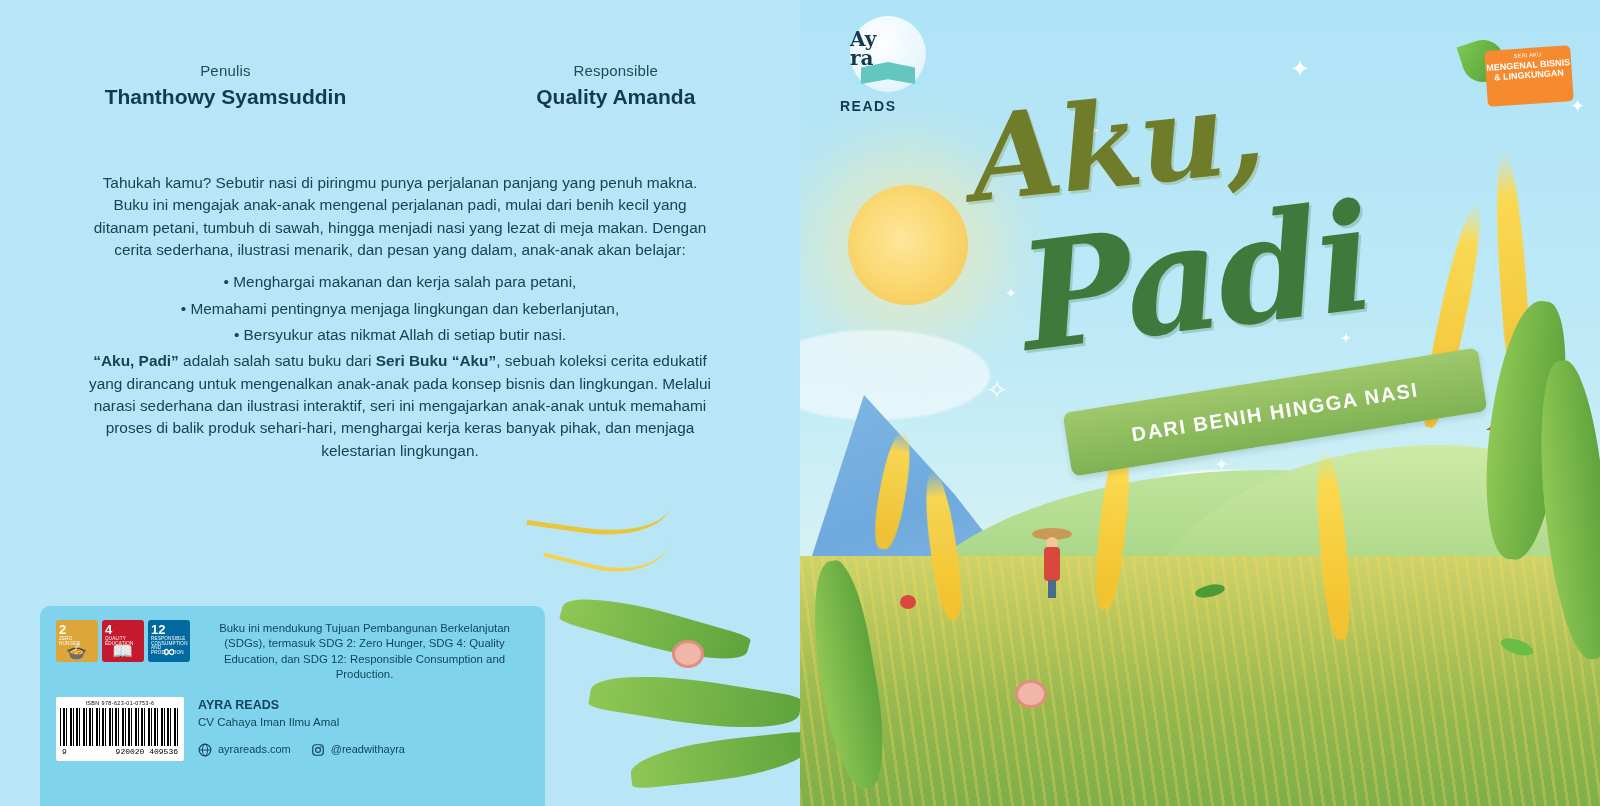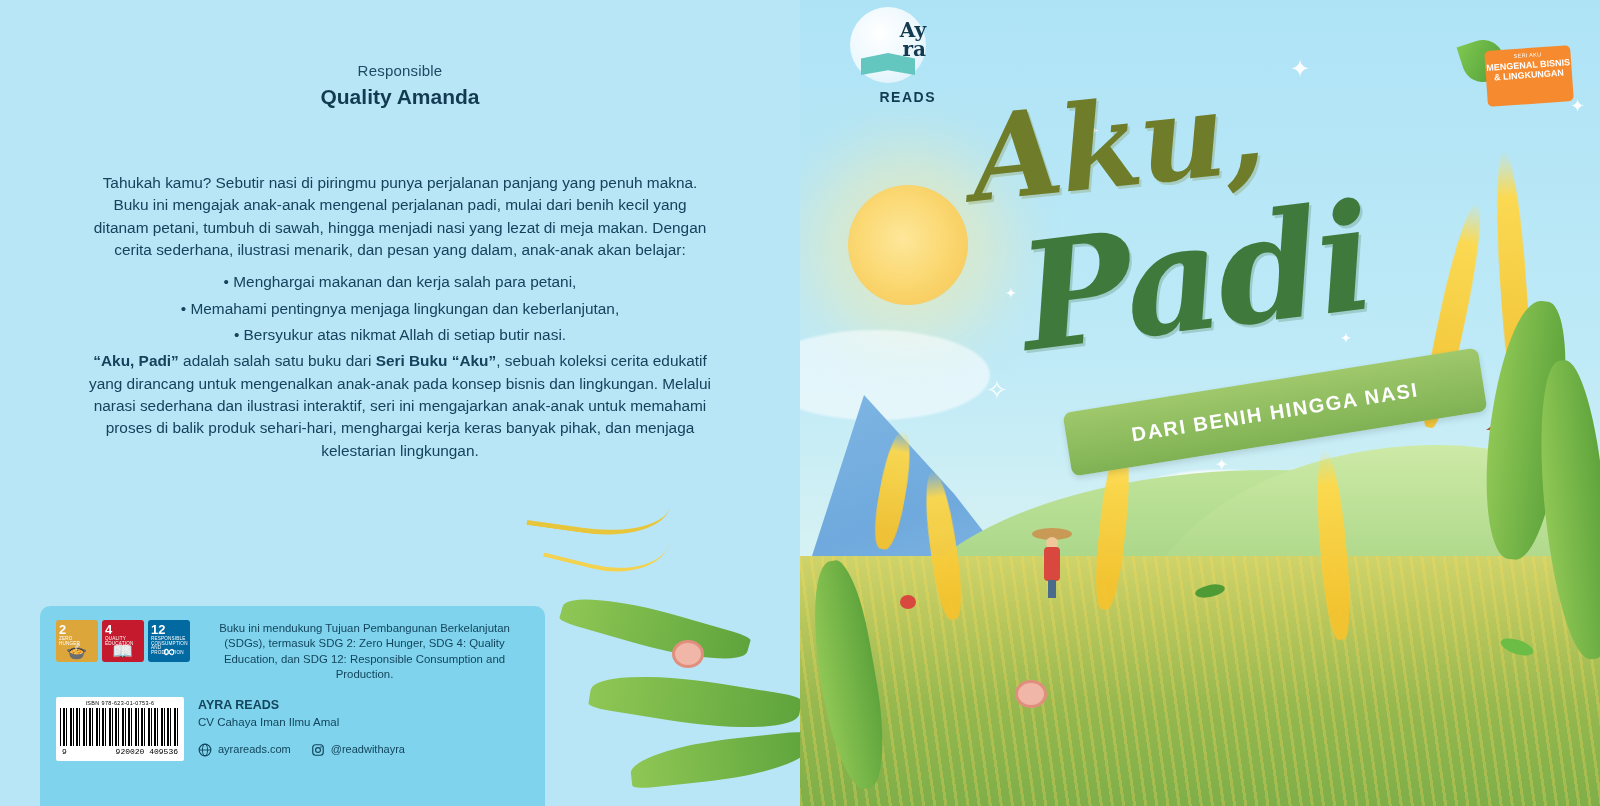--- a/index.html
+++ b/index.html
@@ -129,21 +129,21 @@
     border-radius:8px;
     transform:rotate(-9deg);
     box-shadow:0 3px 6px rgba(0,0,0,.12);
   }
   .ribbon span{
     display:block;text-align:center;line-height:64px;color:#fff;font-weight:bold;
     font-size:20px;letter-spacing:1.6px;
     font-family:"Liberation Sans",sans-serif;
   }
   .logo{
-    position:absolute;left:40px;top:7px;width:96px;height:120px;text-align:right;
+    position:absolute;left:40px;top:16px;width:96px;height:120px;text-align:left;
   }
   .logo-disc{
     width:76px;height:76px;border-radius:50%;margin:0 auto;
     background:radial-gradient(circle at 40% 35%,#ffffff 0%,#eaf7fd 60%,#d9eefa 100%);
     position:relative;
   }
   .logo-ay{
     position:absolute;left:0;right:0;top:14px;font-size:20px;font-weight:bold;color:#123a50;
     font-family:"DejaVu Serif",serif;line-height:.95;
   }
@@ -186,20 +186,24 @@
   .back-deco{position:absolute;pointer-events:none;}
 </style>
 </head>
 <body>
 
 <div class="cover">
 
   <div class="back">
 
     <div class="credits">
+      <div>
+        <div class="credit-role">Penulis</div>
+        <div class="credit-name">Thanthowy Syamsuddin</div>
+      </div>
       <div>
         <div class="credit-role">Responsible</div>
         <div class="credit-name">Quality Amanda</div>
       </div>
     </div>
 
     <div class="blurb">
       <p>Tahukah kamu? Sebutir nasi di piringmu punya perjalanan panjang yang penuh makna. Buku ini mengajak anak-anak mengenal perjalanan padi, mulai dari benih kecil yang ditanam petani, tumbuh di sawah, hingga menjadi nasi yang lezat di meja makan. Dengan cerita sederhana, ilustrasi menarik, dan pesan yang dalam, anak-anak akan belajar:</p>
       <ul class="bullets">
         <li>• Menghargai makanan dan kerja salah para petani,</li>

